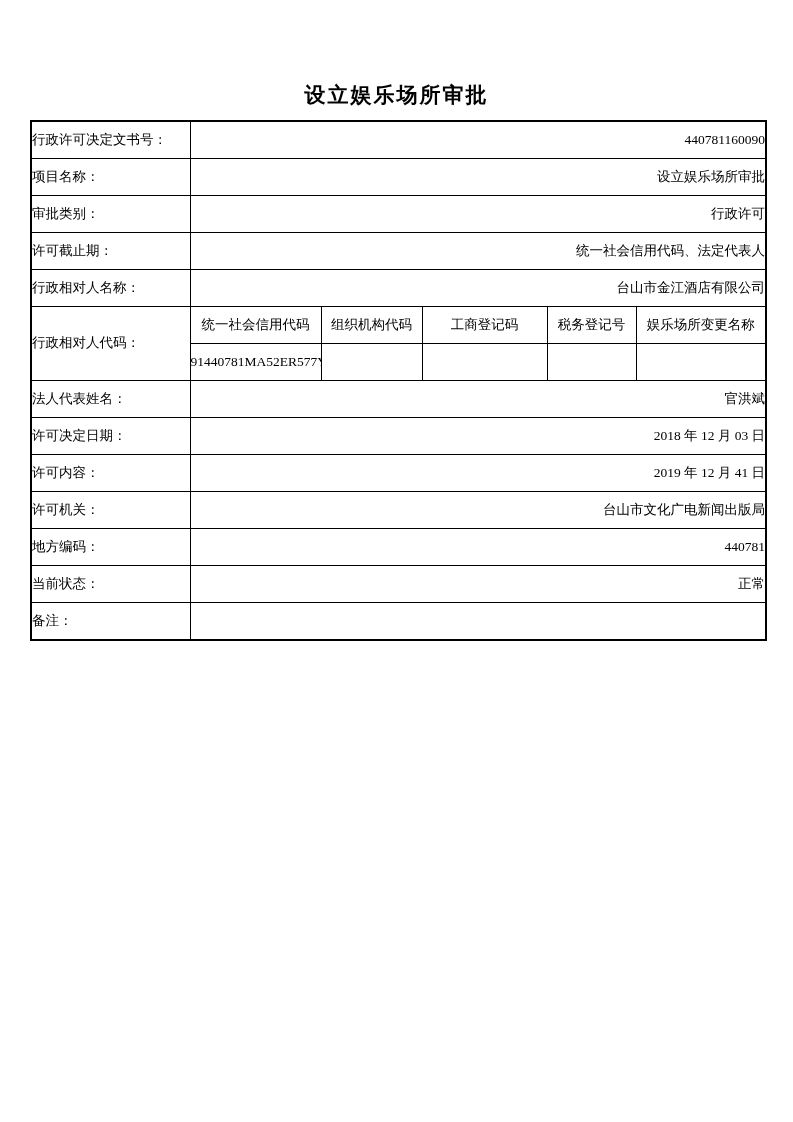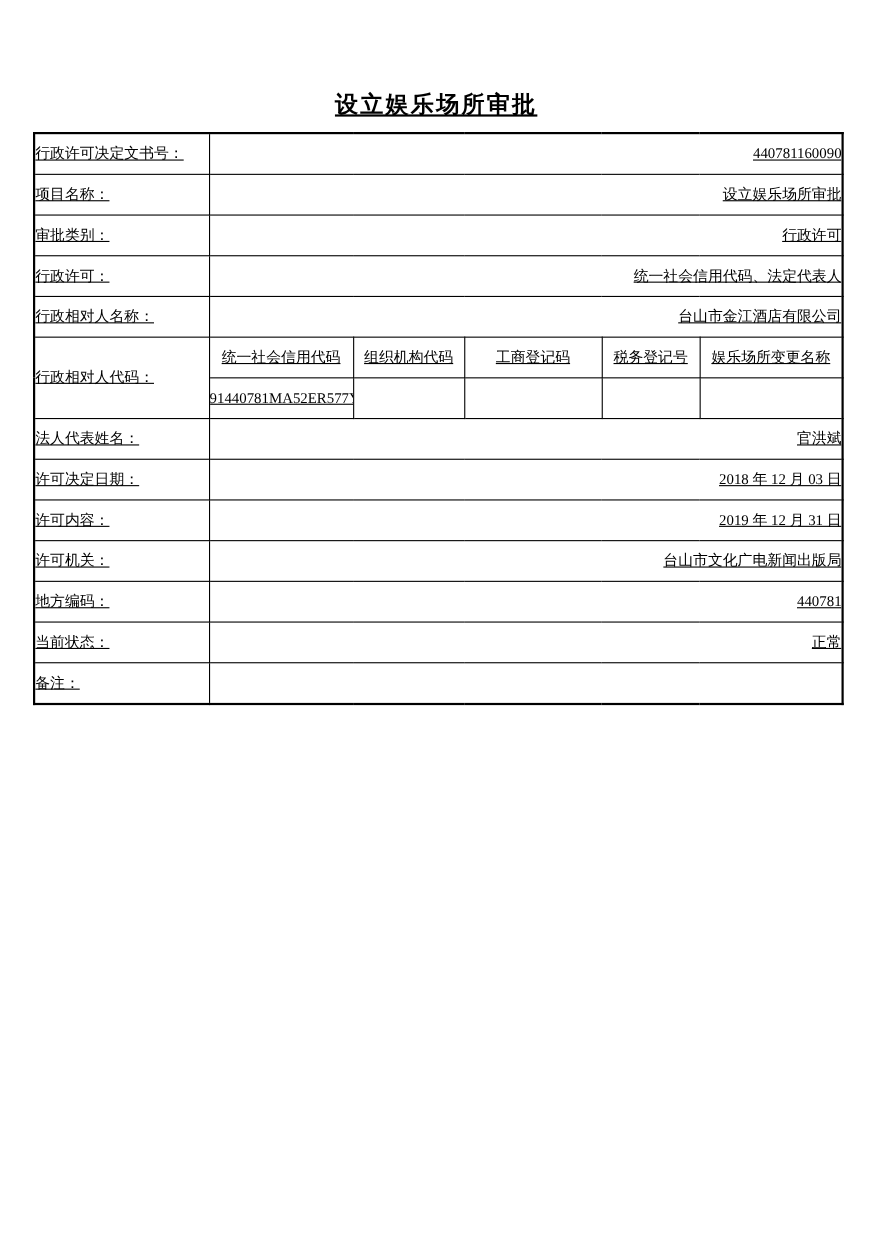--- a/index.html
+++ b/index.html
@@ -4,21 +4,20 @@
 <style>
   html, body { margin: 0; padding: 0; background: #ffffff; }
   .page {
     position: relative;
     width: 793px;
     height: 1122px;
     background: #ffffff;
     color: #000000;
     font-family: "Liberation Serif", "DejaVu Serif", serif;
     overflow: hidden;
-    text-decoration: underline;
   }
   .doc-title {
     margin: 0;
     padding-top: 83px;
     text-align: center;
     font-size: 21px;
     line-height: 25px;
     font-weight: 700;
     letter-spacing: 2px;
   }
@@ -71,21 +70,21 @@
         <td class="label-cell">项目名称：</td>
         <td class="value-cell" colspan="5">设立娱乐场所审批</td>
       </tr>
 
       <tr>
         <td class="label-cell">审批类别：</td>
         <td class="value-cell" colspan="5">行政许可</td>
       </tr>
 
       <tr>
-        <td class="label-cell">行政许可：</td>
+        <td class="label-cell">许可截止期：</td>
         <td class="value-cell" colspan="5">统一社会信用代码、法定代表人</td>
       </tr>
 
       <tr>
         <td class="label-cell">行政相对人名称：</td>
         <td class="value-cell" colspan="5">台山市金江酒店有限公司</td>
       </tr>
 
       <tr>
         <td class="label-cell" rowspan="2">行政相对人代码：</td>
@@ -109,21 +108,21 @@
         <td class="value-cell" colspan="5">官洪斌</td>
       </tr>
 
       <tr>
         <td class="label-cell">许可决定日期：</td>
         <td class="value-cell" colspan="5">2018 年 12 月 03 日</td>
       </tr>
 
       <tr>
         <td class="label-cell">许可内容：</td>
-        <td class="value-cell" colspan="5">2019 年 12 月 31 日</td>
+        <td class="value-cell" colspan="5">2019 年 12 月 41 日</td>
       </tr>
 
       <tr>
         <td class="label-cell">许可机关：</td>
         <td class="value-cell" colspan="5">台山市文化广电新闻出版局</td>
       </tr>
 
       <tr>
         <td class="label-cell">地方编码：</td>
         <td class="value-cell" colspan="5">440781</td>

